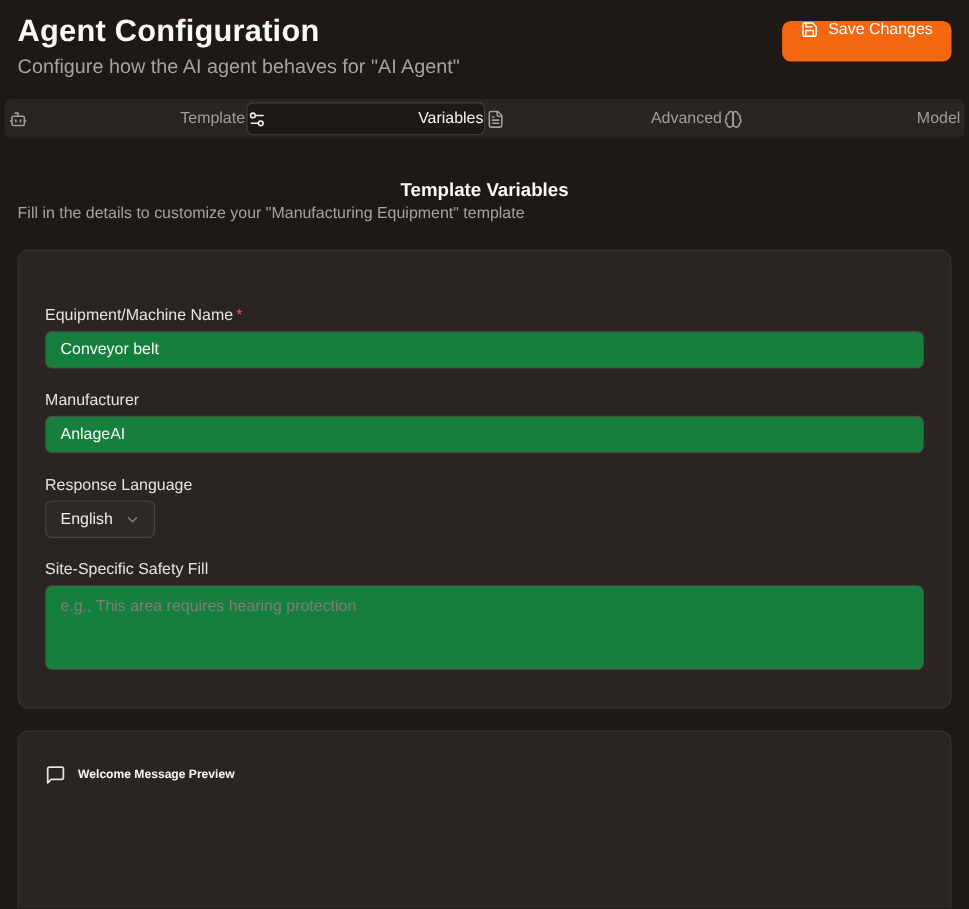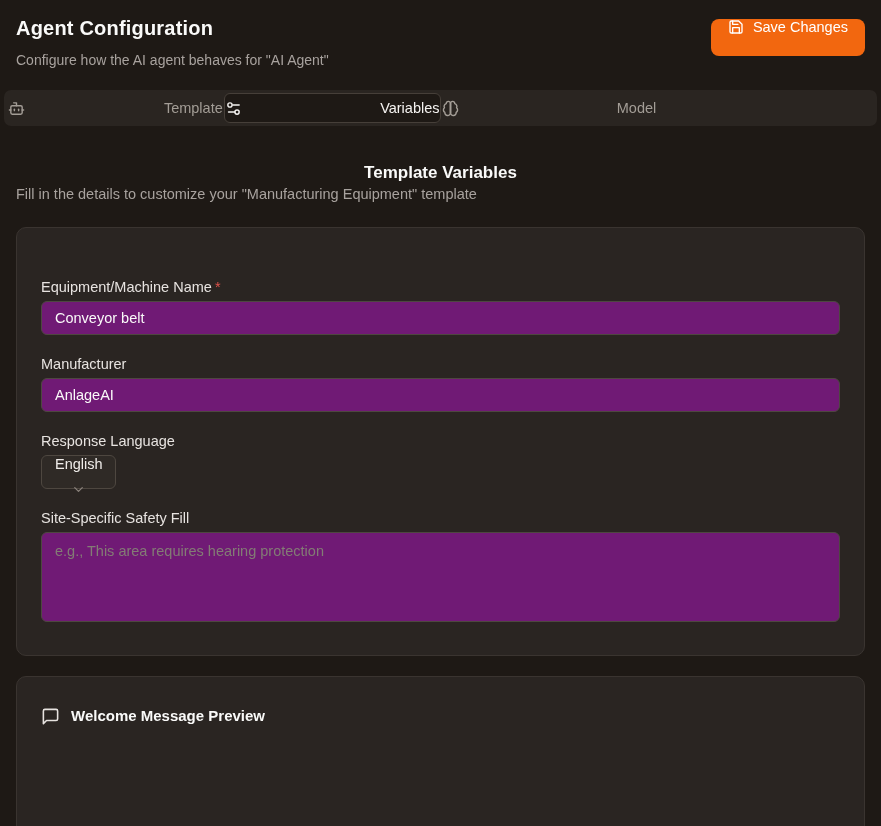--- a/index.html
+++ b/index.html
@@ -7,22 +7,22 @@
   body {
     background: #1e1915;
     color: #fafaf9;
     font-family: "Liberation Sans", "DejaVu Sans", sans-serif;
     overflow: hidden;
   }
   .page { padding: 12px 16px 0; }
 
   
   .header-row { display: flex; justify-content: space-between; align-items: flex-start; }
-  .page-title { font-size: 20px; line-height: 32px; font-weight: 700; letter-spacing: .2px; }
-  .page-subtitle { margin-top: 6px; font-size: 14px; line-height: 20px; color: #a8a29e; }
+  .page-title { font-size: 28px; line-height: 32px; font-weight: 700; letter-spacing: .2px; }
+  .page-subtitle { margin-top: 6px; font-size: 18px; line-height: 20px; color: #a8a29e; }
   .save-btn {
     margin-top: 7px;
     display: inline-flex; align-items: flex-start; gap: 9px;
     background: #f2670f; color: #ffffff;
     border: none; border-radius: 8px;
     height: 37px; padding: 0 17px;
     font-size: 14.5px; font-weight: 500;
     font-family: inherit; cursor: pointer;
   }
   .save-btn svg { display: block; }
@@ -64,47 +64,46 @@
   .field { margin-bottom: 20px; }
   .field:last-child { margin-bottom: 0; }
   .field-label {
     display: block;
     font-size: 14.5px; line-height: 18px; color: #e7e3e0;
     margin-bottom: 5px;
   }
   .req { color: #e0524a; margin-left: 3px; }
   .text-input, .textarea {
     width: 100%;
-    background: #701a75;
+    background: #15803d;
     border: 1px solid #4e4740;
     border-radius: 6px;
     color: #fafaf9;
     font-size: 14.5px;
     font-family: inherit;
   }
   .text-input { height: 34px; padding: 0 13px; }
   .text-input::placeholder, .textarea::placeholder { color: #837c75; }
-  .textarea { height: 90px; padding: 9px 13px; resize: none; line-height: 19px; }
+  .textarea { height: 77px; padding: 9px 13px; resize: none; line-height: 19px; }
   .select {
     display: inline-flex; align-items: center; gap: 10px;
     background: #2f2a26;
     border: 1px solid #4e4740;
     border-radius: 6px;
     height: 34px; padding: 0 12px 0 13px;
     font-size: 14.5px; color: #f0edea;
     cursor: pointer;
-    flex-direction: column;
   }
   .select svg { color: #8a827b; display: block; }
 
   
   .preview-card { margin-top: 20px; padding: 28px 24px; height: 200px; }
   .preview-heading {
     display: flex; align-items: center; gap: 11px;
-    font-size: 15px; font-weight: 700; line-height: 22px;
+    font-size: 11px; font-weight: 700; line-height: 22px;
   }
   .preview-heading svg { display: block; color: #e7e3e0; }
 </style>
 </head>
 <body>
 
 <div class="page">
 
   <div class="header-row">
     <div>
@@ -140,20 +139,32 @@
     <button class="tab active">
       <span>
         <svg width="17" height="17" viewBox="0 0 24 24" fill="none" stroke="currentColor" stroke-width="2" stroke-linecap="round" stroke-linejoin="round">
           <path d="M20 7h-9"></path>
             <path d="M14 17H5"></path>
           <circle cx="17" cy="17" r="3"></circle>
             <circle cx="7" cy="7" r="3"></circle>
         </svg>
       </span>
       <span>Variables</span>
+    </button>
+    <button class="tab">
+      <span>
+        <svg width="17" height="17" viewBox="0 0 24 24" fill="none" stroke="currentColor" stroke-width="2" stroke-linecap="round" stroke-linejoin="round">
+          <path d="M15 2H6a2 2 0 0 0-2 2v16a2 2 0 0 0 2 2h12a2 2 0 0 0 2-2V7Z"></path>
+          <path d="M14 2v4a2 2 0 0 0 2 2h4"></path>
+            <path d="M10 9H8"></path>
+            <path d="M16 13H8"></path>
+            <path d="M16 17H8"></path>
+        </svg>
+      </span>
+      <span>Advanced</span>
     </button>
     <button class="tab">
       <span>
         <svg width="17" height="17" viewBox="0 0 24 24" fill="none" stroke="currentColor" stroke-width="2" stroke-linecap="round" stroke-linejoin="round">
           <path d="M12 5a3 3 0 1 0-5.997.125 4 4 0 0 0-2.526 5.77 4 4 0 0 0 .556 6.588A4 4 0 1 0 12 18Z"></path>
           <path d="M12 5a3 3 0 1 1 5.997.125 4 4 0 0 1 2.526 5.77 4 4 0 0 1-.556 6.588A4 4 0 1 1 12 18Z"></path>
           <path d="M12 5v13"></path>
         </svg>
       </span>
       <span>Model</span>

